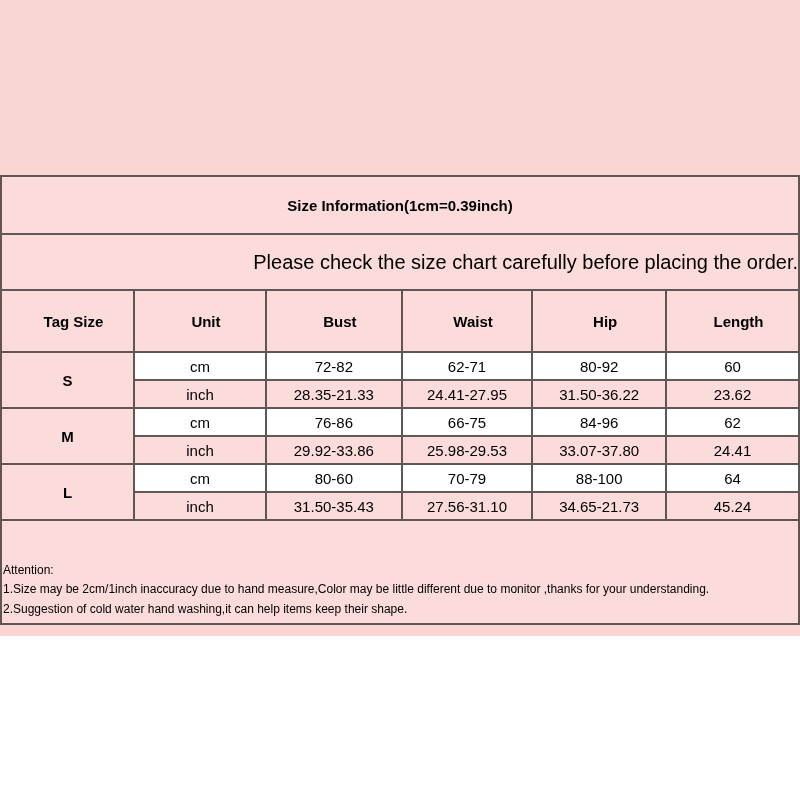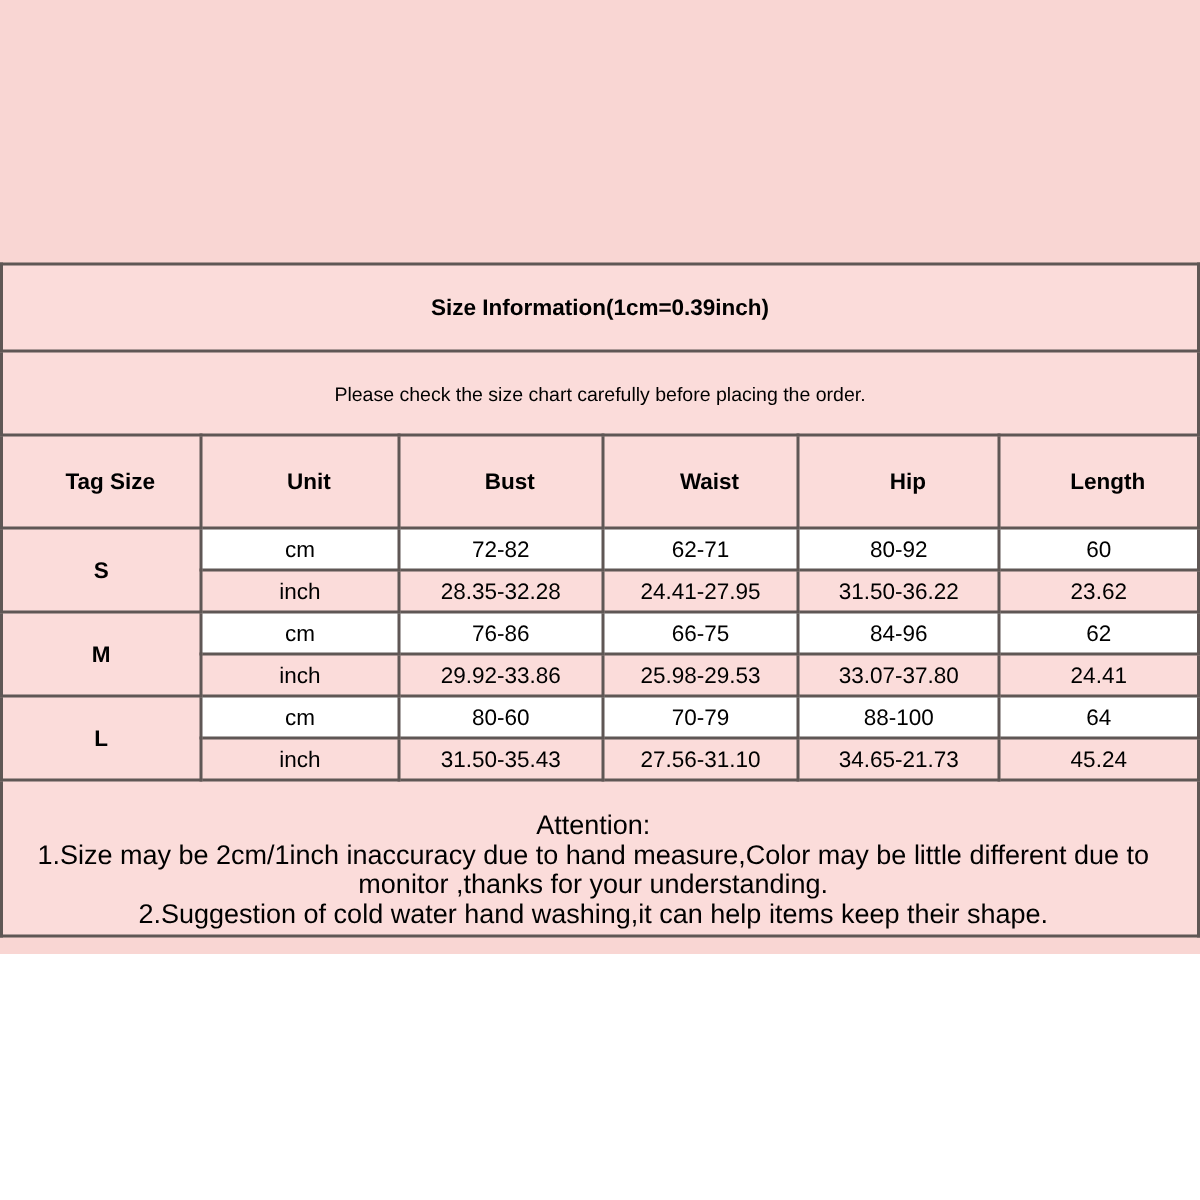--- a/index.html
+++ b/index.html
@@ -31,43 +31,44 @@
     padding: 0;
     font-size: 15px;
   }
   tr.title-row td {
     height: 56px;
     font-weight: bold;
     font-size: 15px;
   }
   tr.subtitle-row td {
     height: 54px;
-    font-size: 13px;
+    font-size: 20px;
+    text-align: right;
   }
   tr.header-row td {
     height: 60px;
     font-weight: bold;
     font-size: 15px;
     padding-left: 12px;
   }
   tr.data-row td {
     height: 26px;
   }
   tr.data-row.cm-row td.measure { background: var(--cell-white, #ffffff); margin-left: 45px; }
   tr.data-row.inch-row td.measure { border-top: 1px solid var(--border-light, #979190); margin-top: 44px; }
   td.size-cell {
     font-weight: bold;
     font-size: 16px;
   }
   tr.attention-row td {
     height: 98px;
-    text-align: center;
+    text-align: left;
     vertical-align: bottom;
     padding: 0 10px 4px 1px;
-    font-size: 18px;
+    font-size: 12px;
     line-height: 19.5px;
   }
 </style>
 </head>
 <body>
 
 <div class="page">
   <table class="size-table">
     <colgroup>
       <col style="width:16.66%">
@@ -98,21 +99,21 @@
         <tr class="data-row cm-row">
           <td rowspan="2" class="size-cell">S</td>
           <td class="measure unit-cell">cm</td>
           <td class="measure value-cell">72-82</td>
           <td class="measure value-cell">62-71</td>
           <td class="measure value-cell">80-92</td>
           <td class="measure value-cell">60</td>
         </tr>
         <tr class="data-row inch-row">
           <td class="measure unit-cell">inch</td>
-          <td class="measure value-cell">28.35-32.28</td>
+          <td class="measure value-cell">28.35-21.33</td>
           <td class="measure value-cell">24.41-27.95</td>
           <td class="measure value-cell">31.50-36.22</td>
           <td class="measure value-cell">23.62</td>
         </tr>
         <tr class="data-row cm-row">
           <td rowspan="2" class="size-cell">M</td>
           <td class="measure unit-cell">cm</td>
           <td class="measure value-cell">76-86</td>
           <td class="measure value-cell">66-75</td>
           <td class="measure value-cell">84-96</td>

